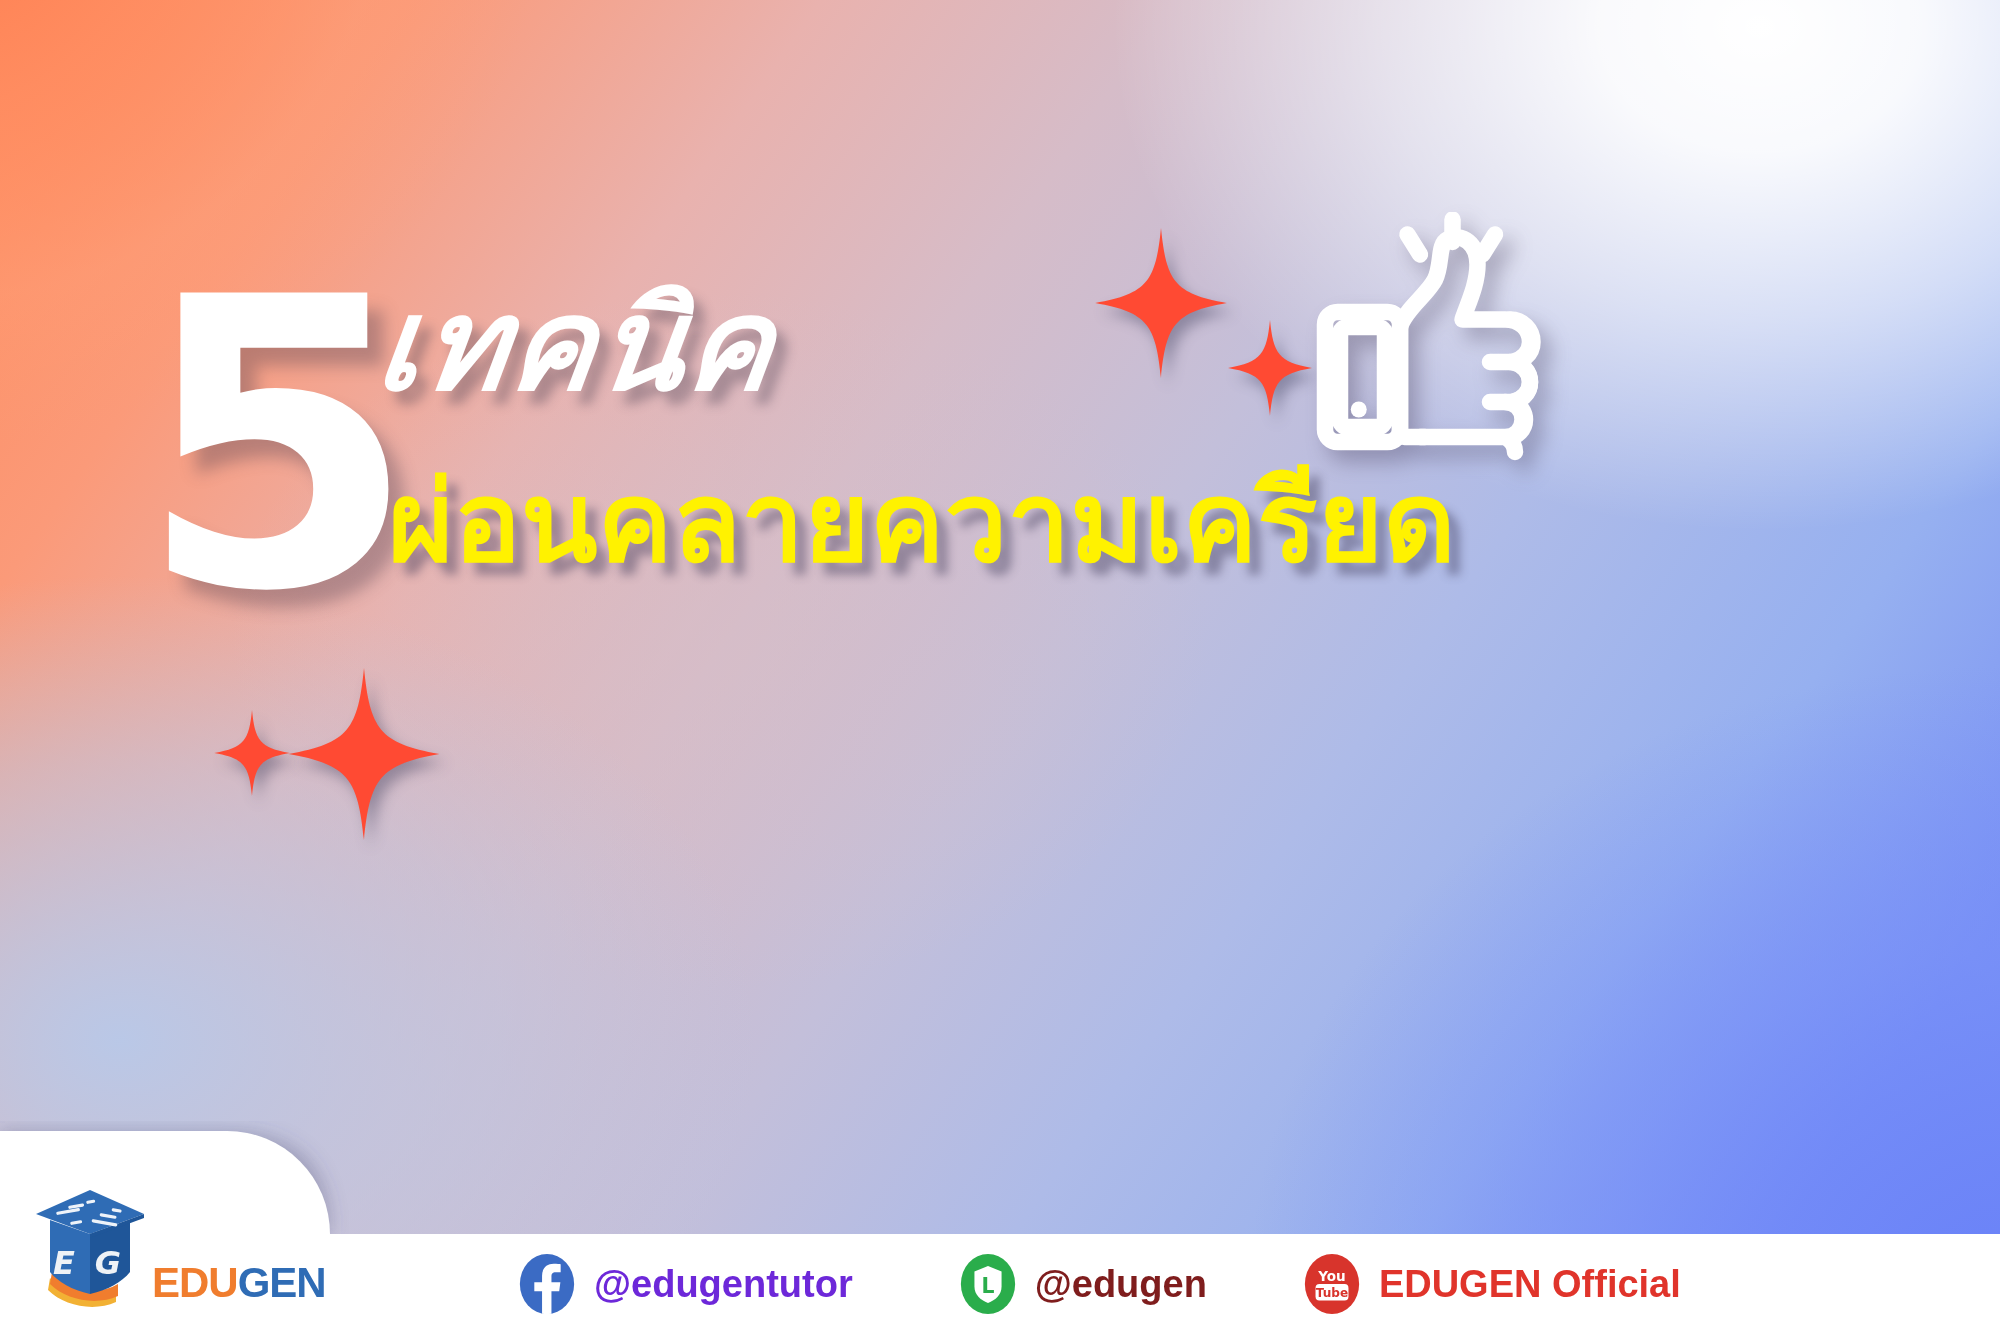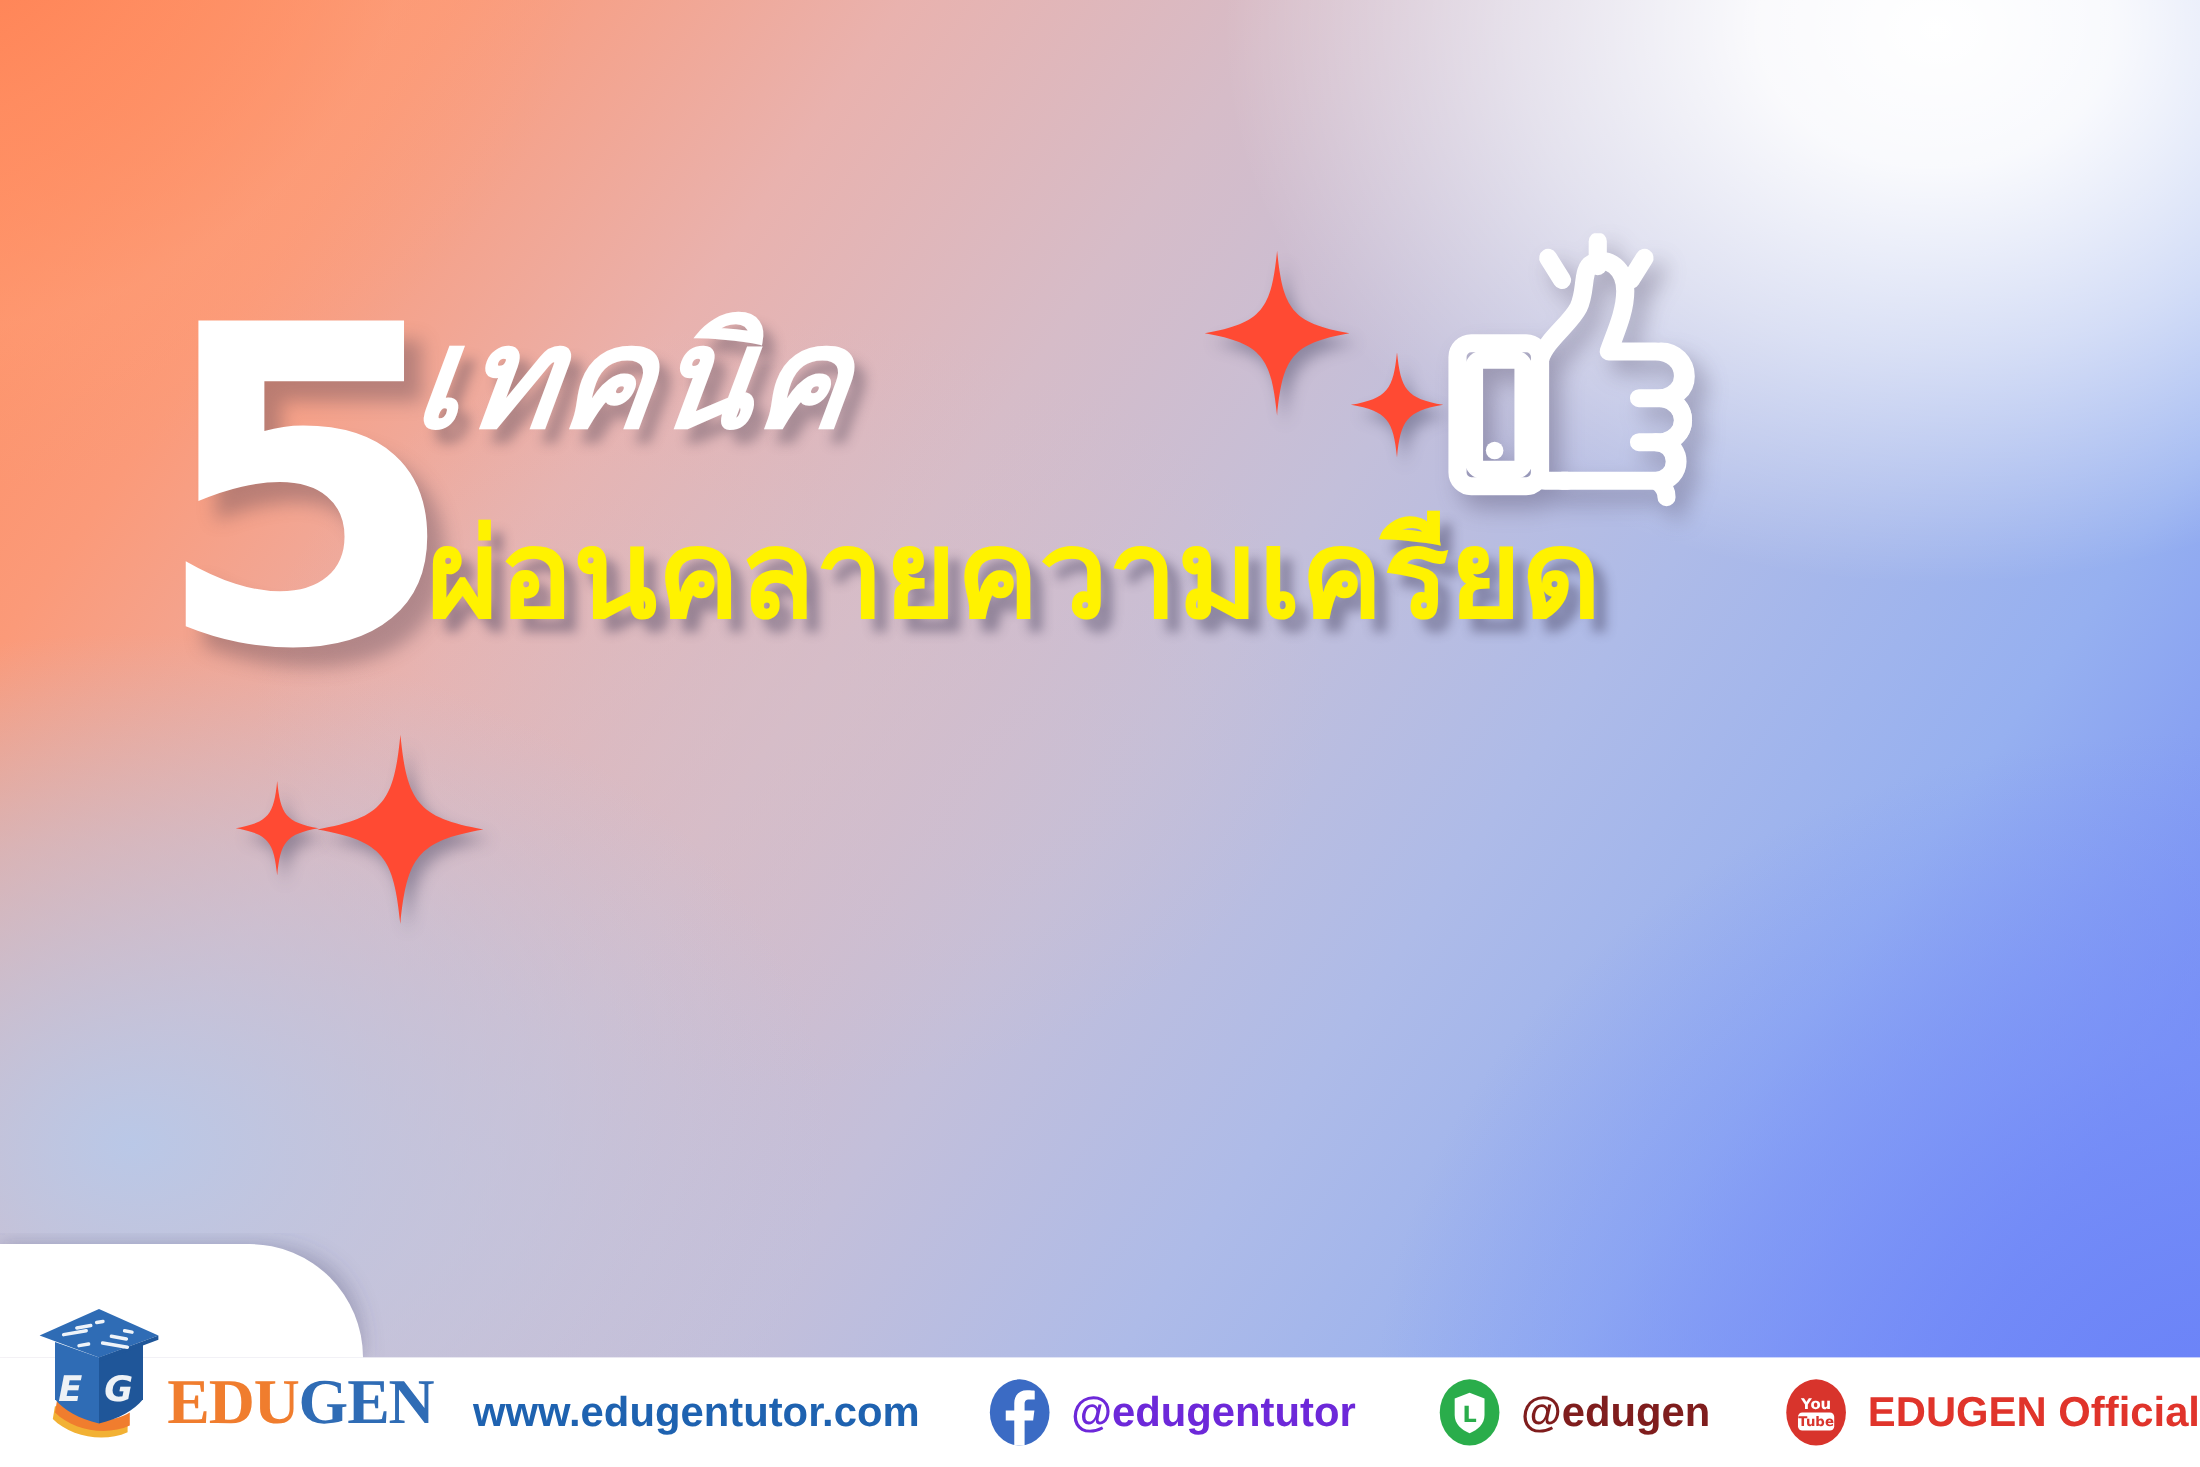--- a/index.html
+++ b/index.html
@@ -102,22 +102,22 @@
   }
   .footer-inner{
     position:absolute;left:0;bottom:0;width:2000px;height:203px;
   }
   .logo{
     position:absolute;left:34px;bottom:26px;
     display:flex;align-items:flex-end;gap:6px;
   }
   .logo-mark{width:112px;height:122px;display:block;}
   .logo-word{
-    font-size:58px;font-weight:700;letter-spacing:-1px;line-height:1;
-    font-family:Liberation Serif, serif;
+    font-size:42px;font-weight:700;letter-spacing:-1px;line-height:1;
+    font-family:Liberation Sans, sans-serif;
     padding-bottom:4px;
   }
   .logo-edu{color:#f07d2e;}
   .logo-gen{color:#2f6cb5;}
 
   .socials{
     position:absolute;left:430px;bottom:0;height:100px;width:1570px;
     display:flex;align-items:center;gap:0;
   }
   .soc{display:flex;align-items:center;}
@@ -221,23 +221,20 @@
         </g>
 
         <text x="30" y="88" font-family="DejaVu Sans, sans-serif" font-size="32" font-weight="700" font-style="italic" fill="#eef2f6" text-anchor="middle">E</text>
         <text x="74" y="88" font-family="DejaVu Sans, sans-serif" font-size="32" font-weight="700" font-style="italic" fill="#eef2f6" text-anchor="middle">G</text>
       </svg>
       <div class="logo-word"><span class="logo-edu">EDU</span><span class="logo-gen">GEN</span></div>
     </div>
 
     <div class="socials">
 
-      <div class="soc">
-        <span class="soc-label c-web">www.edugentutor.com</span>
-      </div>
       <div class="gap-a"></div>
 
       <div class="soc">
         <svg class="soc-ico" viewBox="0 0 64 64">
           <ellipse cx="32" cy="32" rx="28" ry="31" fill="#3b6bc4"></ellipse>
           <path d="M36.6 63.3V39.6h8l1.2-9.3h-9.2v-5.9c0-2.7.7-4.5 4.6-4.5h4.9v-8.3c-.9-.1-3.8-.4-7.2-.4-7.1 0-12 4.3-12 12.3v6.8h-8v9.3h8v23.2c1.6.2 3.3.3 5 .3 1.6 0 3.1-.1 4.7-.3z" fill="#ffffff"></path>
         </svg>
         <span class="soc-label c-fb">@edugentutor</span>
       </div>
       <div class="gap-b"></div>

